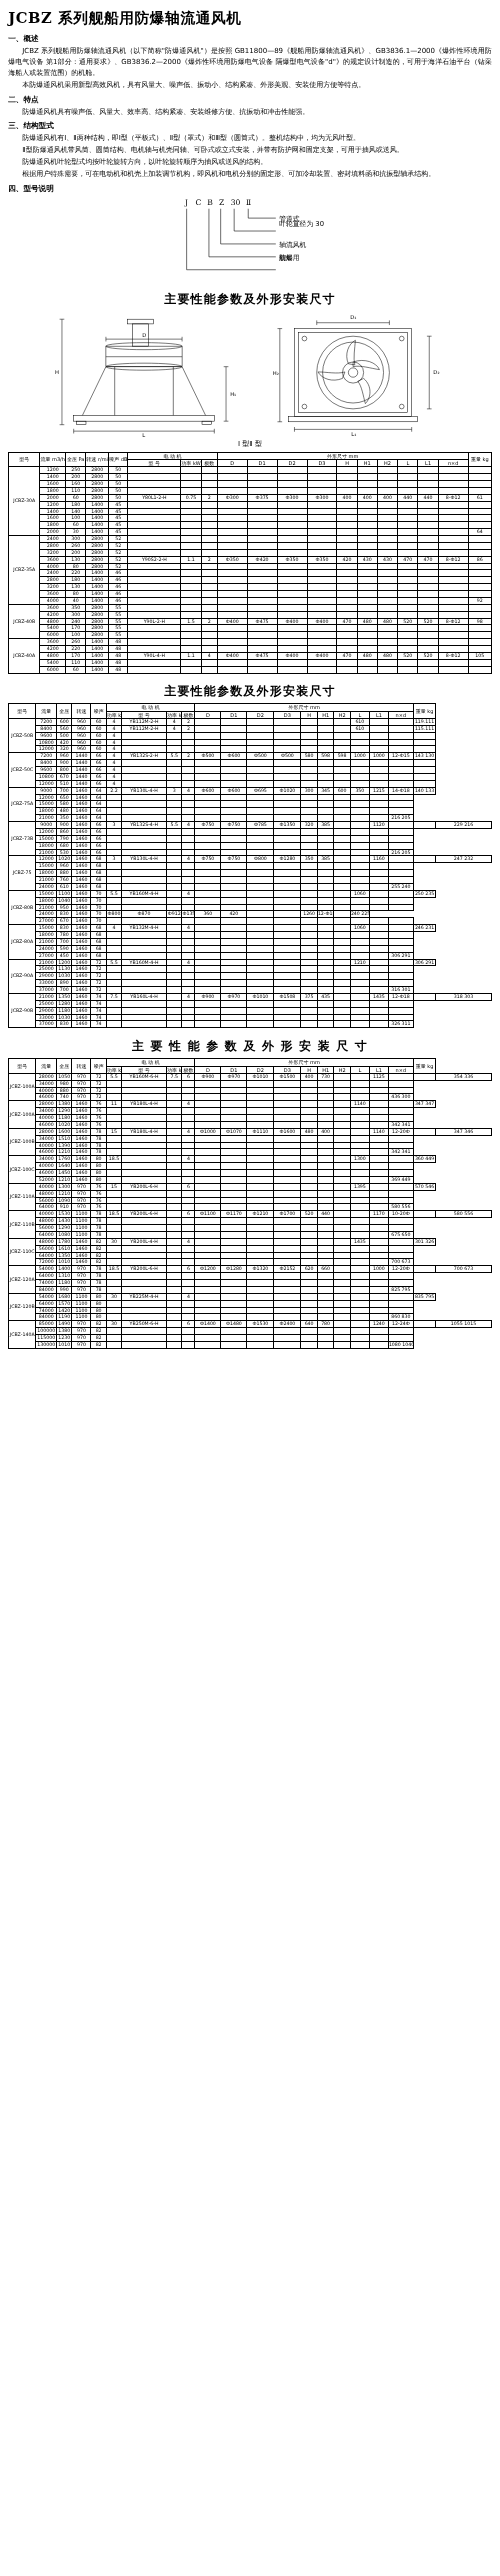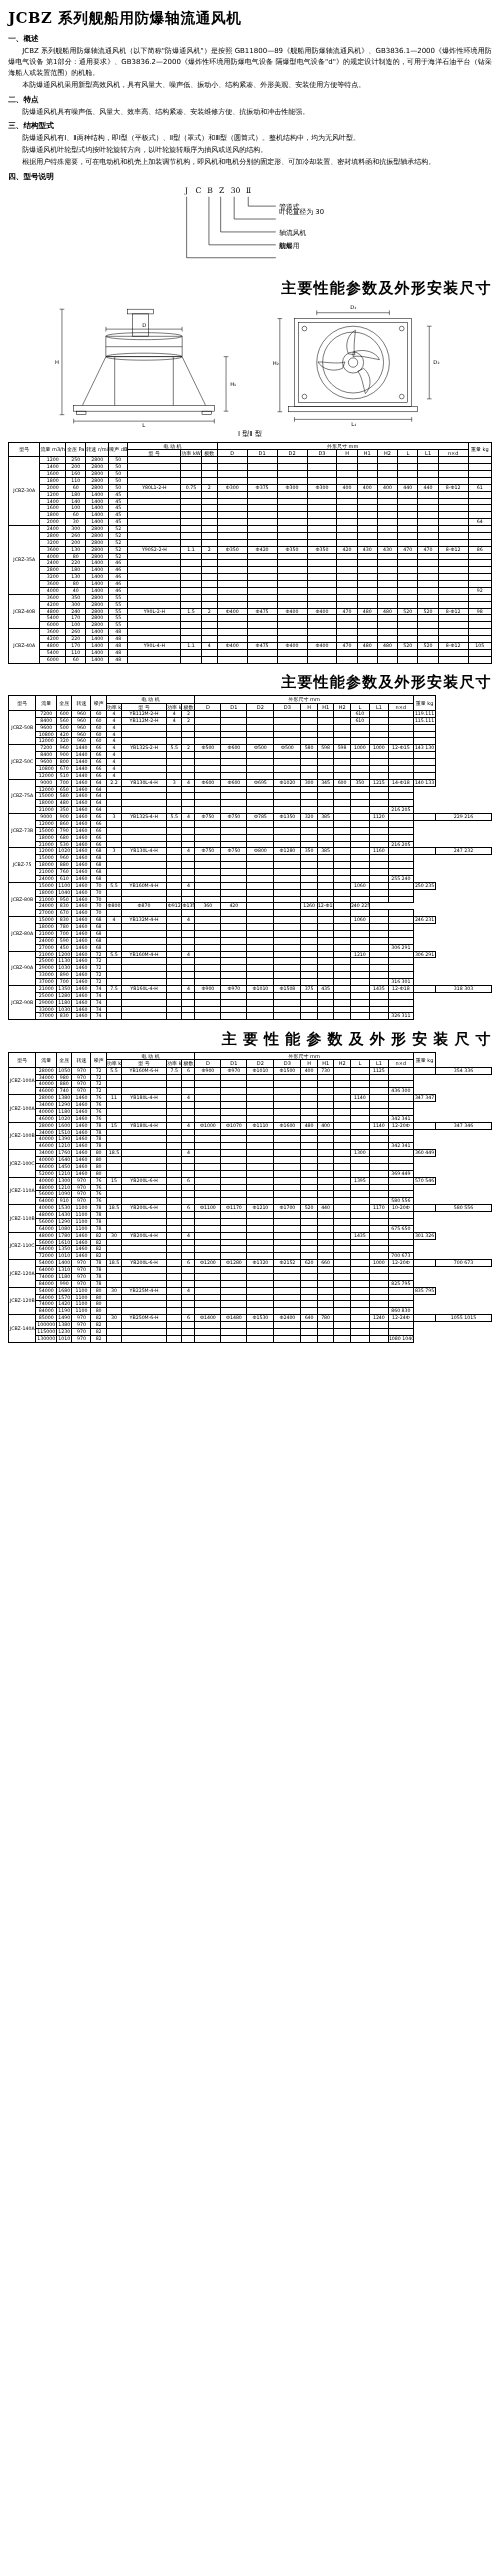--- a/index.html
+++ b/index.html
@@ -29,26 +29,25 @@
     margin: 4.1px 0 1.8px 0;
   }
   .para {
     font-size: 7px;
     line-height: 1.55;
     text-indent: 2em;
     margin: 0 0 1.2px 0;
     text-align: justify;
   }
   .sub-title {
-    text-align: right;
+    text-align: center;
     font-weight: bold;
-    font-size: 15px;
+    font-size: 12px;
     letter-spacing: 1.2px;
     margin: 5.9px 0 3.5px 0;
-    font-family: Liberation Serif, serif;
   }
   
   .model-wrap {
     position: relative;
     height: 88px;
     margin: 2.4px 0 3.5px 0;
   }
   .model-label {
     position: absolute;
     font-size: 6.8px;
@@ -109,20 +108,21 @@
 
   <div class="section-head">一、概述</div>
   <p class="para">JCBZ 系列舰船用防爆轴流通风机（以下简称"防爆通风机"）是按照 GB11800—89《舰船用防爆轴流通风机》、GB3836.1—2000《爆炸性环境用防爆电气设备 第1部分：通用要求》、GB3836.2—2000《爆炸性环境用防爆电气设备 隔爆型电气设备"d"》的规定设计制造的，可用于海洋石油平台（钻采海船人或装置范围）的机舱。</p>
   <p class="para">本防爆通风机采用新型高效风机，具有风量大、噪声低、振动小、结构紧凑、外形美观、安装使用方便等特点。</p>
 
   <div class="section-head">二、特点</div>
   <p class="para">防爆通风机具有噪声低、风量大、效率高、结构紧凑、安装维修方便、抗振动和冲击性能强。</p>
 
   <div class="section-head">三、结构型式</div>
   <p class="para">防爆通风机有Ⅰ、Ⅱ两种结构，即Ⅰ型（平板式）、Ⅱ型（罩式）和Ⅲ型（圆筒式）。整机结构中，均为无风叶型。</p>
+  <p class="para">Ⅱ型防爆通风机带风筒、圆筒结构、电机轴与机壳同轴、可卧式或立式安装，并带有防护网和固定支架，可用于抽风或送风。</p>
   <p class="para">防爆通风机叶轮型式均按叶轮旋转方向，以叶轮旋转顺序为抽风或送风的结构。</p>
   <p class="para">根据用户特殊需要，可在电动机和机壳上加装调节机构，即风机和电机分别的固定形、可加冷却装置、密封填料函和抗振型轴承结构。</p>
 
   <div class="section-head">四、型号说明</div>
 
   <div class="model-wrap">
     <svg width="484" height="88" viewBox="0 0 822 150">
       <text x="300" y="14" font-size="13" font-family="DejaVu Serif, serif">J</text>
       <text x="318" y="14" font-size="13" font-family="DejaVu Serif, serif">C</text>
       <text x="338" y="14" font-size="13" font-family="DejaVu Serif, serif">B</text>

